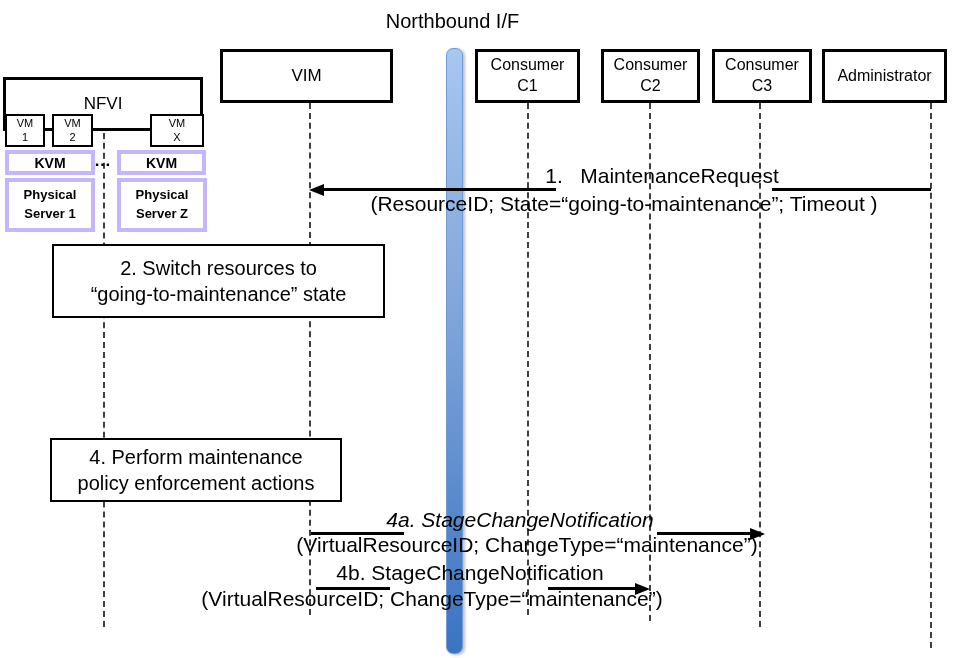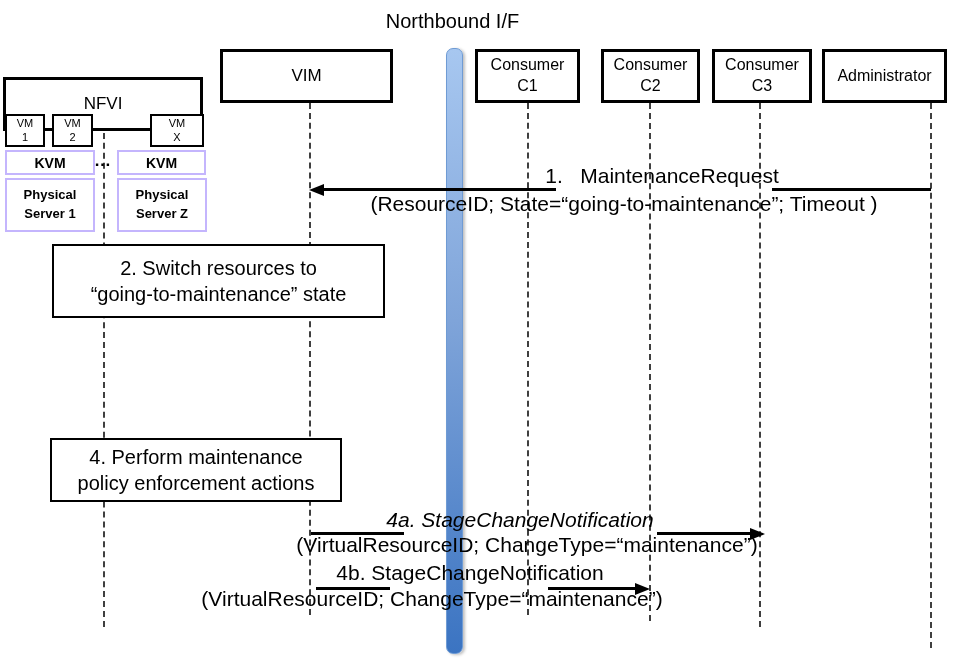--- a/index.html
+++ b/index.html
@@ -16,21 +16,21 @@
     border:1px solid #6f9bd4;box-shadow:2px 1px 3px rgba(0,0,0,0.25);
   }
   .box{
     position:absolute;background:#fff;display:flex;flex-direction:column;
     align-items:center;justify-content:center;text-align:center;box-sizing:border-box;
   }
   .actor{border:3px solid #000;}
   .actor .l{font-size:16px;line-height:1.3;}
   .actor .big{font-size:17px;}
   .vmbox{border:2.5px solid #000;font-weight:normal;font-size:11px;line-height:1.25;}
-  .bluebox{border:2px solid #c4b5fd;font-weight:bold;}
+  .bluebox{border:4px solid #c4b5fd;font-weight:bold;}
   .kvm{font-size:14px;}
   .server{font-size:13px;line-height:1.45;}
   .dots{font-size:17px;font-weight:bold;letter-spacing:-1px;}
   .step{border:2px solid #000;font-size:20px;line-height:26px;}
   .seg{position:absolute;height:3px;background:#000;}
   .head{position:absolute;width:0;height:0;}
   .head-left{border-top:6px solid transparent;border-bottom:6px solid transparent;border-right:15px solid #000;}
   .head-right{border-top:6px solid transparent;border-bottom:6px solid transparent;border-left:15px solid #000;}
   .lbl{position:absolute;font-size:21px;text-align:center;white-space:pre;line-height:25px;}
 </style>

